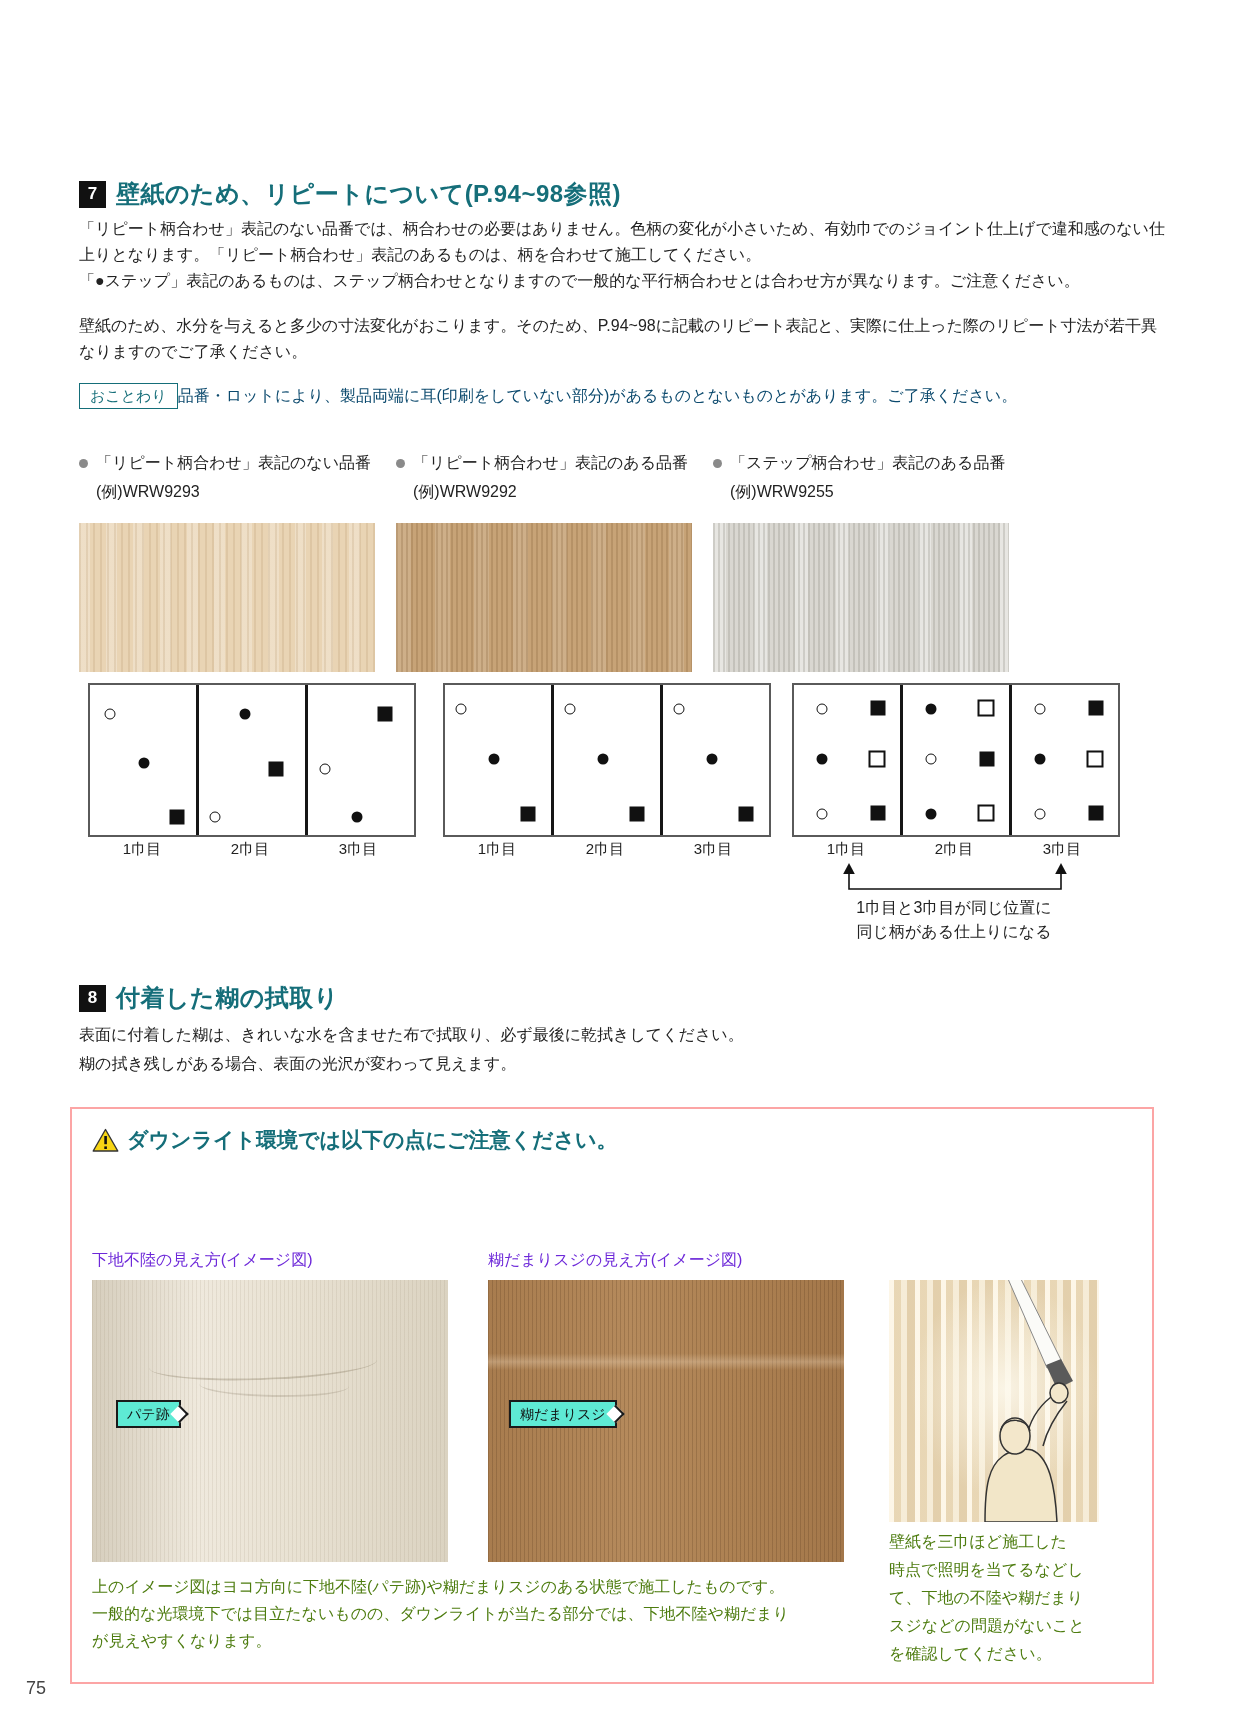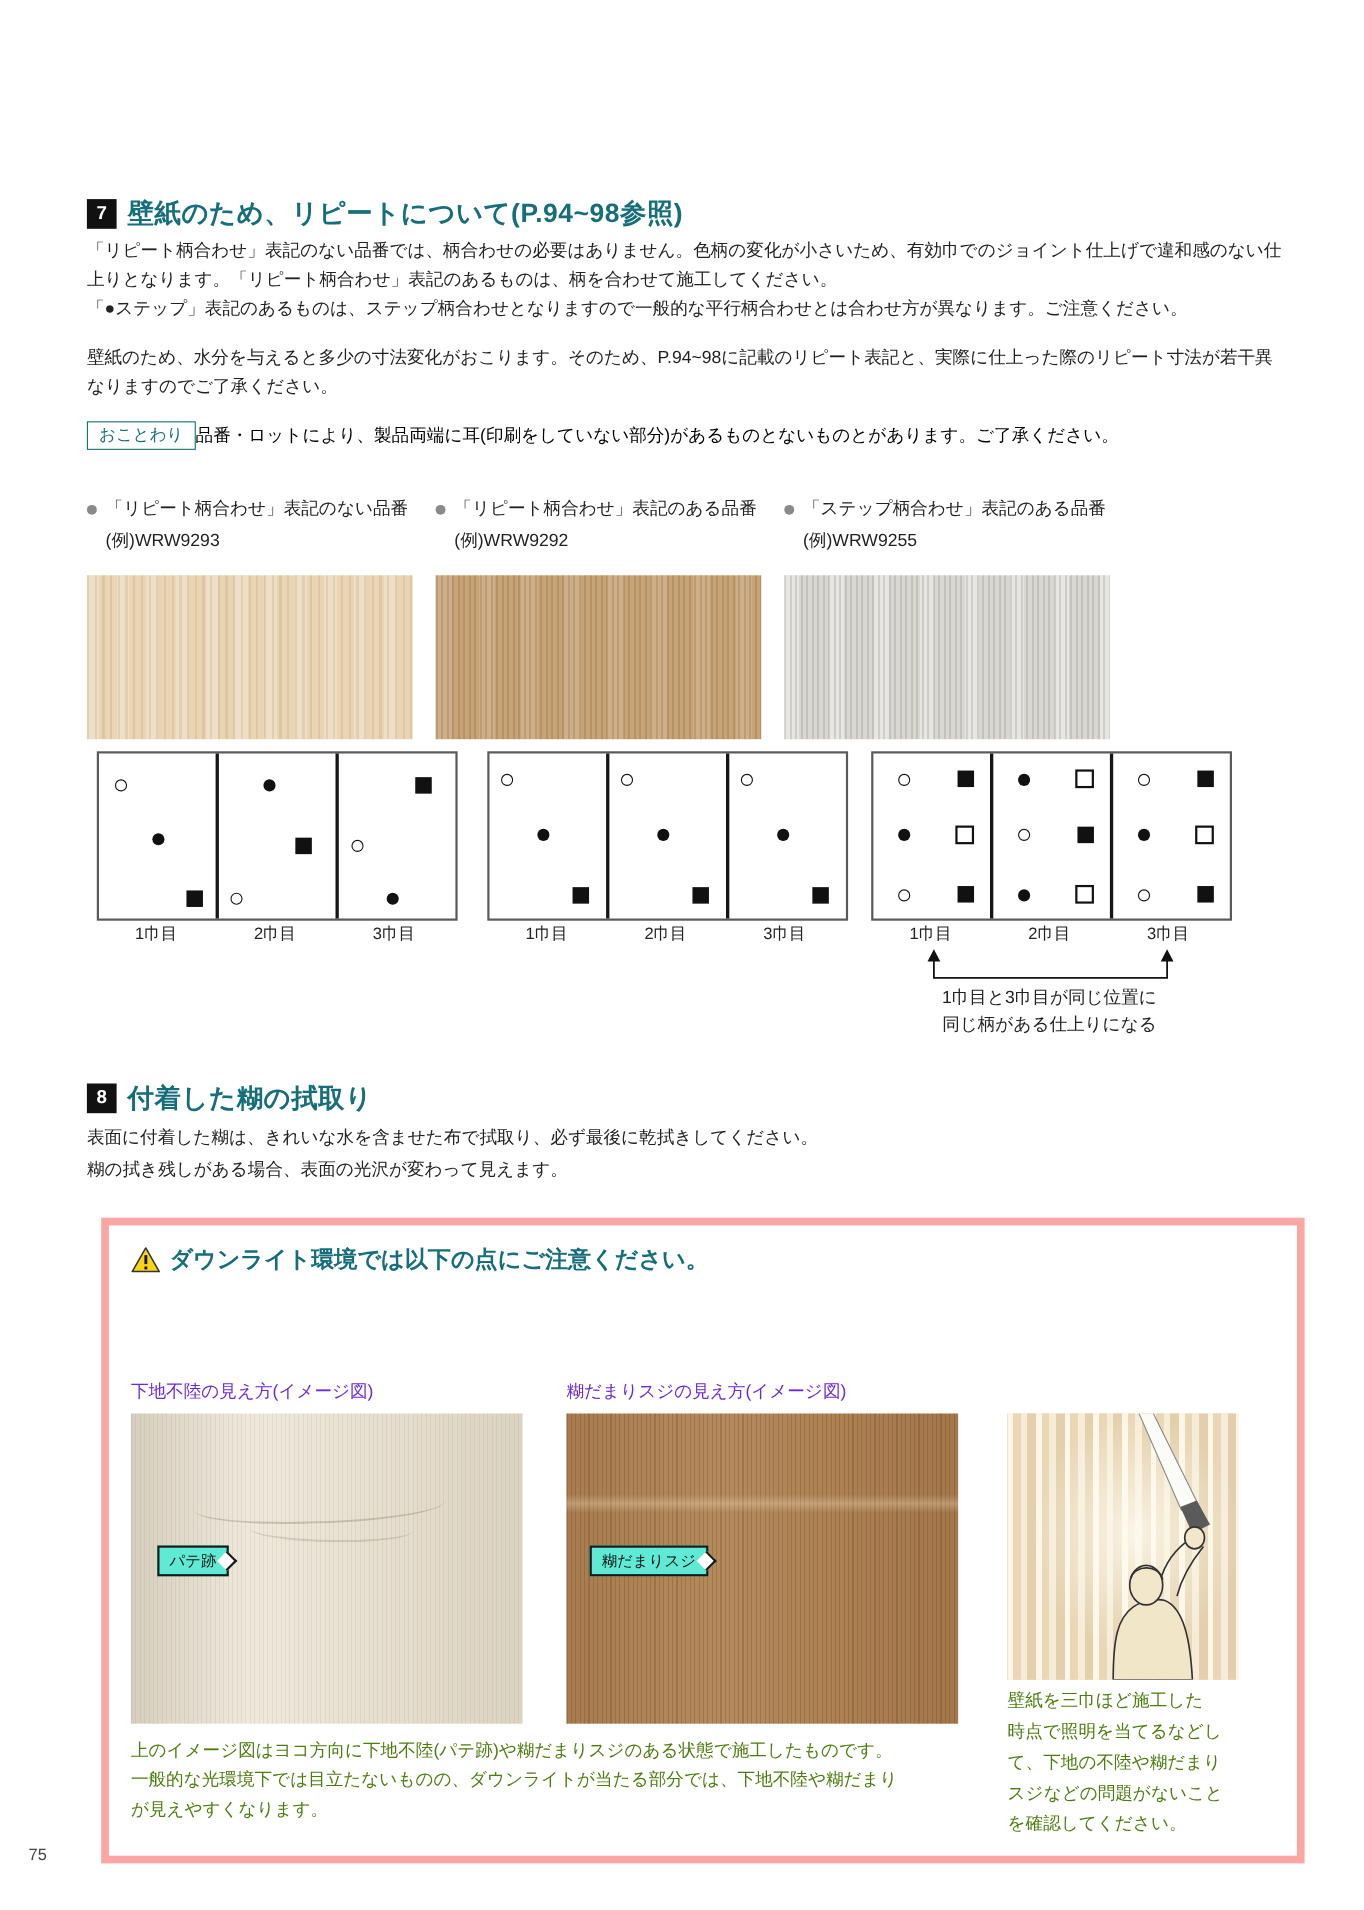--- a/index.html
+++ b/index.html
@@ -12,21 +12,21 @@
   .sec-head{display:flex;align-items:center;gap:10px;}
   .badge{display:inline-flex;align-items:center;justify-content:center;width:27px;height:27px;
          background:#111111;color:#fff;font-weight:bold;font-size:17px;flex:0 0 27px;}
   .sec-title{font-size:24px;font-weight:bold;color:#156e79;letter-spacing:0.5px;}
 
   .body-text{font-size:16px;line-height:26px;color:#222;}
 
   
   .oko-row{display:flex;align-items:center;}
   .oko-label{border:1px solid #156e79;color:#156e79;font-size:15px;padding:2px 10px;line-height:20px;}
-  .oko-text{font-size:16px;color:#000000;}
+  .oko-text{font-size:16px;color:#0c4a6e;}
 
   
   .ex-col{width:300px;}
   .ex-label-row{display:flex;align-items:center;font-size:16px;line-height:26px;}
   .bullet{display:inline-block;width:9px;height:9px;border-radius:50%;background:#8a8a8a;margin-right:8px;flex:0 0 9px;}
   .ex-example{font-size:16px;line-height:26px;padding-left:17px;margin-top:3px;}
 
   
   .tex{position:absolute;width:296px;height:149px;}
   .tex1{background:
@@ -50,21 +50,21 @@
   .sym.open-circle{width:9px;height:9px;border:1.6px solid #111;border-radius:50%;background:#fff;}
   .sym.filled-circle{width:11px;height:11px;border-radius:50%;background:#111;}
   .sym.filled-square{width:15px;height:15px;background:#111;}
   .sym.open-square{width:13px;height:13px;border:2.2px solid #111;background:#fff;}
   .dlabels{position:absolute;width:324px;display:flex;font-size:15px;color:#222;}
   .dlabel{flex:1;text-align:center;}
 
   .step-note{font-size:16px;line-height:24px;text-align:center;color:#222;}
 
   
-  .warnbox{position:absolute;left:92px;top:1107px;width:1080px;height:573px;border:7px solid #fca5a5;background:#fff;}
+  .warnbox{position:absolute;left:70px;top:1107px;width:1080px;height:573px;border:2px solid #fca5a5;background:#fff;}
   .warn-head{position:absolute;left:20px;top:17px;display:flex;align-items:center;gap:8px;}
   .warn-title{font-size:21px;font-weight:bold;color:#156e79;}
   .caption{font-size:16px;color:#6d28d9;}
 
   .wimg{position:absolute;overflow:hidden;}
   .wimg1{left:20px;top:171px;width:356px;height:282px;background:
      repeating-linear-gradient(90deg, rgba(150,135,110,0.14) 0 1px, rgba(0,0,0,0) 1px 4px),
      linear-gradient(90deg,#d6cebd,#efe9dd 30%,#e9e2d3 55%,#dbd3c1 100%);}
   .wimg1::before{content:'';position:absolute;left:16%;top:24%;width:64%;height:30px;border-radius:50%;
      border-bottom:2px solid rgba(120,105,80,0.30);transform:rotate(-2deg);}
@@ -79,21 +79,21 @@
      repeating-linear-gradient(90deg, rgba(255,249,236,0.9) 0 5px, rgba(232,214,180,0.9) 5px 12px,
         rgba(247,238,218,0.9) 12px 18px, rgba(226,206,170,0.9) 18px 26px),
      #ecdcbc;}
 
   .callout{position:absolute;background:#5eead4;border:2px solid #1a1a1a;font-size:14px;color:#111;
      padding:1px 9px;line-height:22px;white-space:nowrap;z-index:3;}
   .callout::after{content:'';position:absolute;right:-7px;top:50%;width:11px;height:11px;background:#fff;
      border-top:2px solid #1a1a1a;border-right:2px solid #1a1a1a;transform:translateY(-50%) rotate(45deg);}
 
   .note{font-size:16px;line-height:27px;color:#4d7c0f;}
-  .page-num{font-size:15px;color:#444;}
+  .page-num{font-size:18px;color:#444;}
 </style>
 </head>
 <body>
 
 <div class="page">
 
   <div class="abs sec-head" style="left:79px;top:178px;">
     <span class="badge">7</span>
     <span class="sec-title">壁紙のため、リピートについて(P.94~98参照)</span>
   </div>

